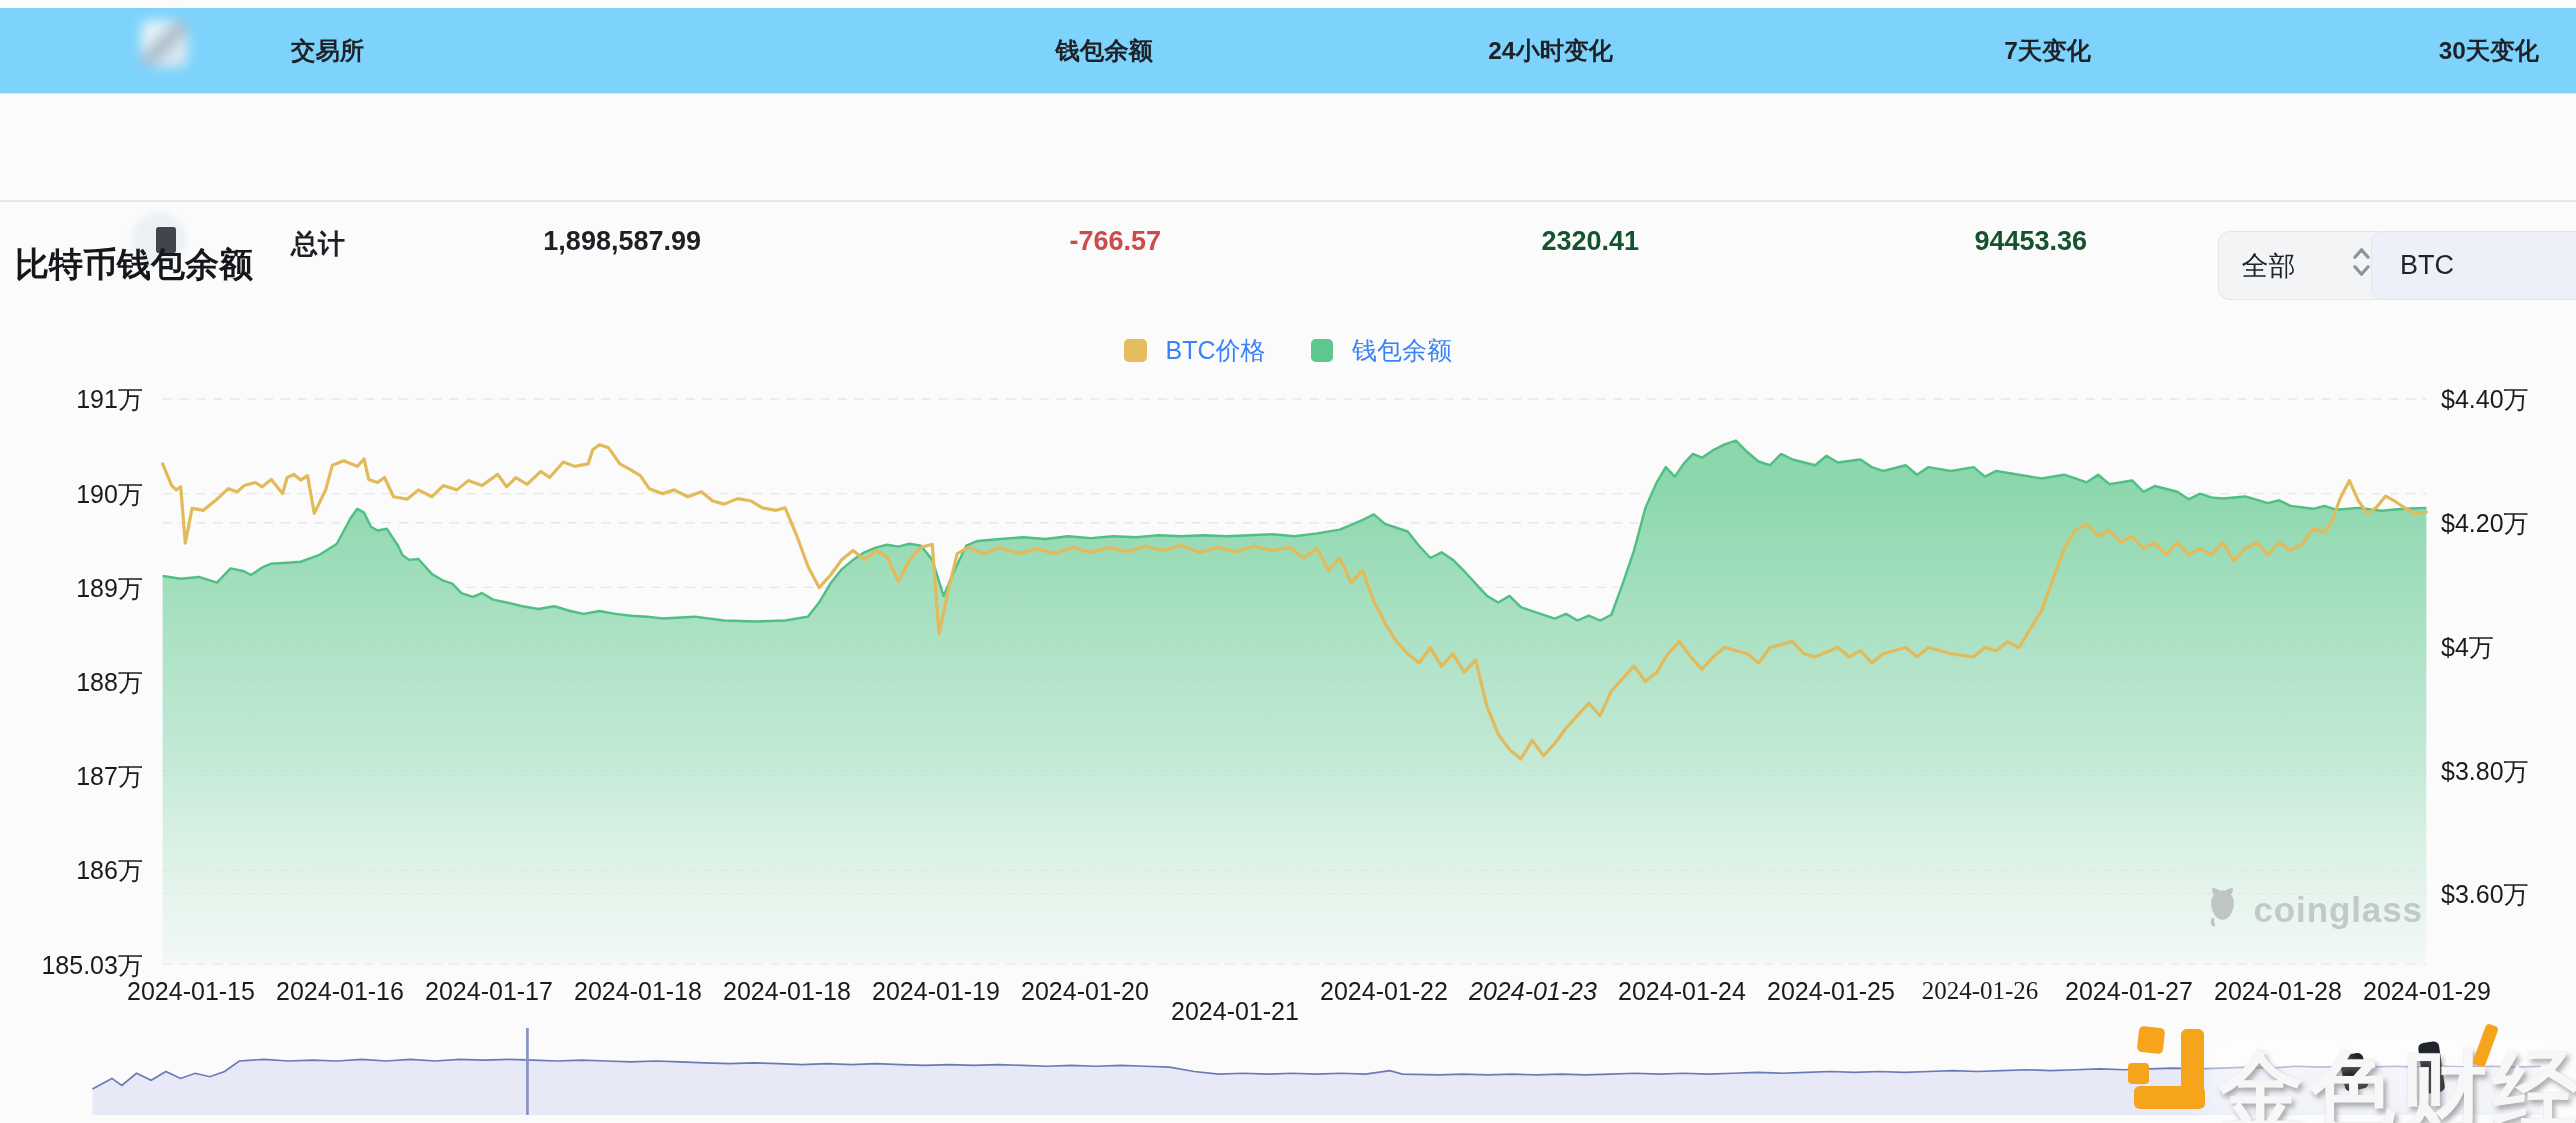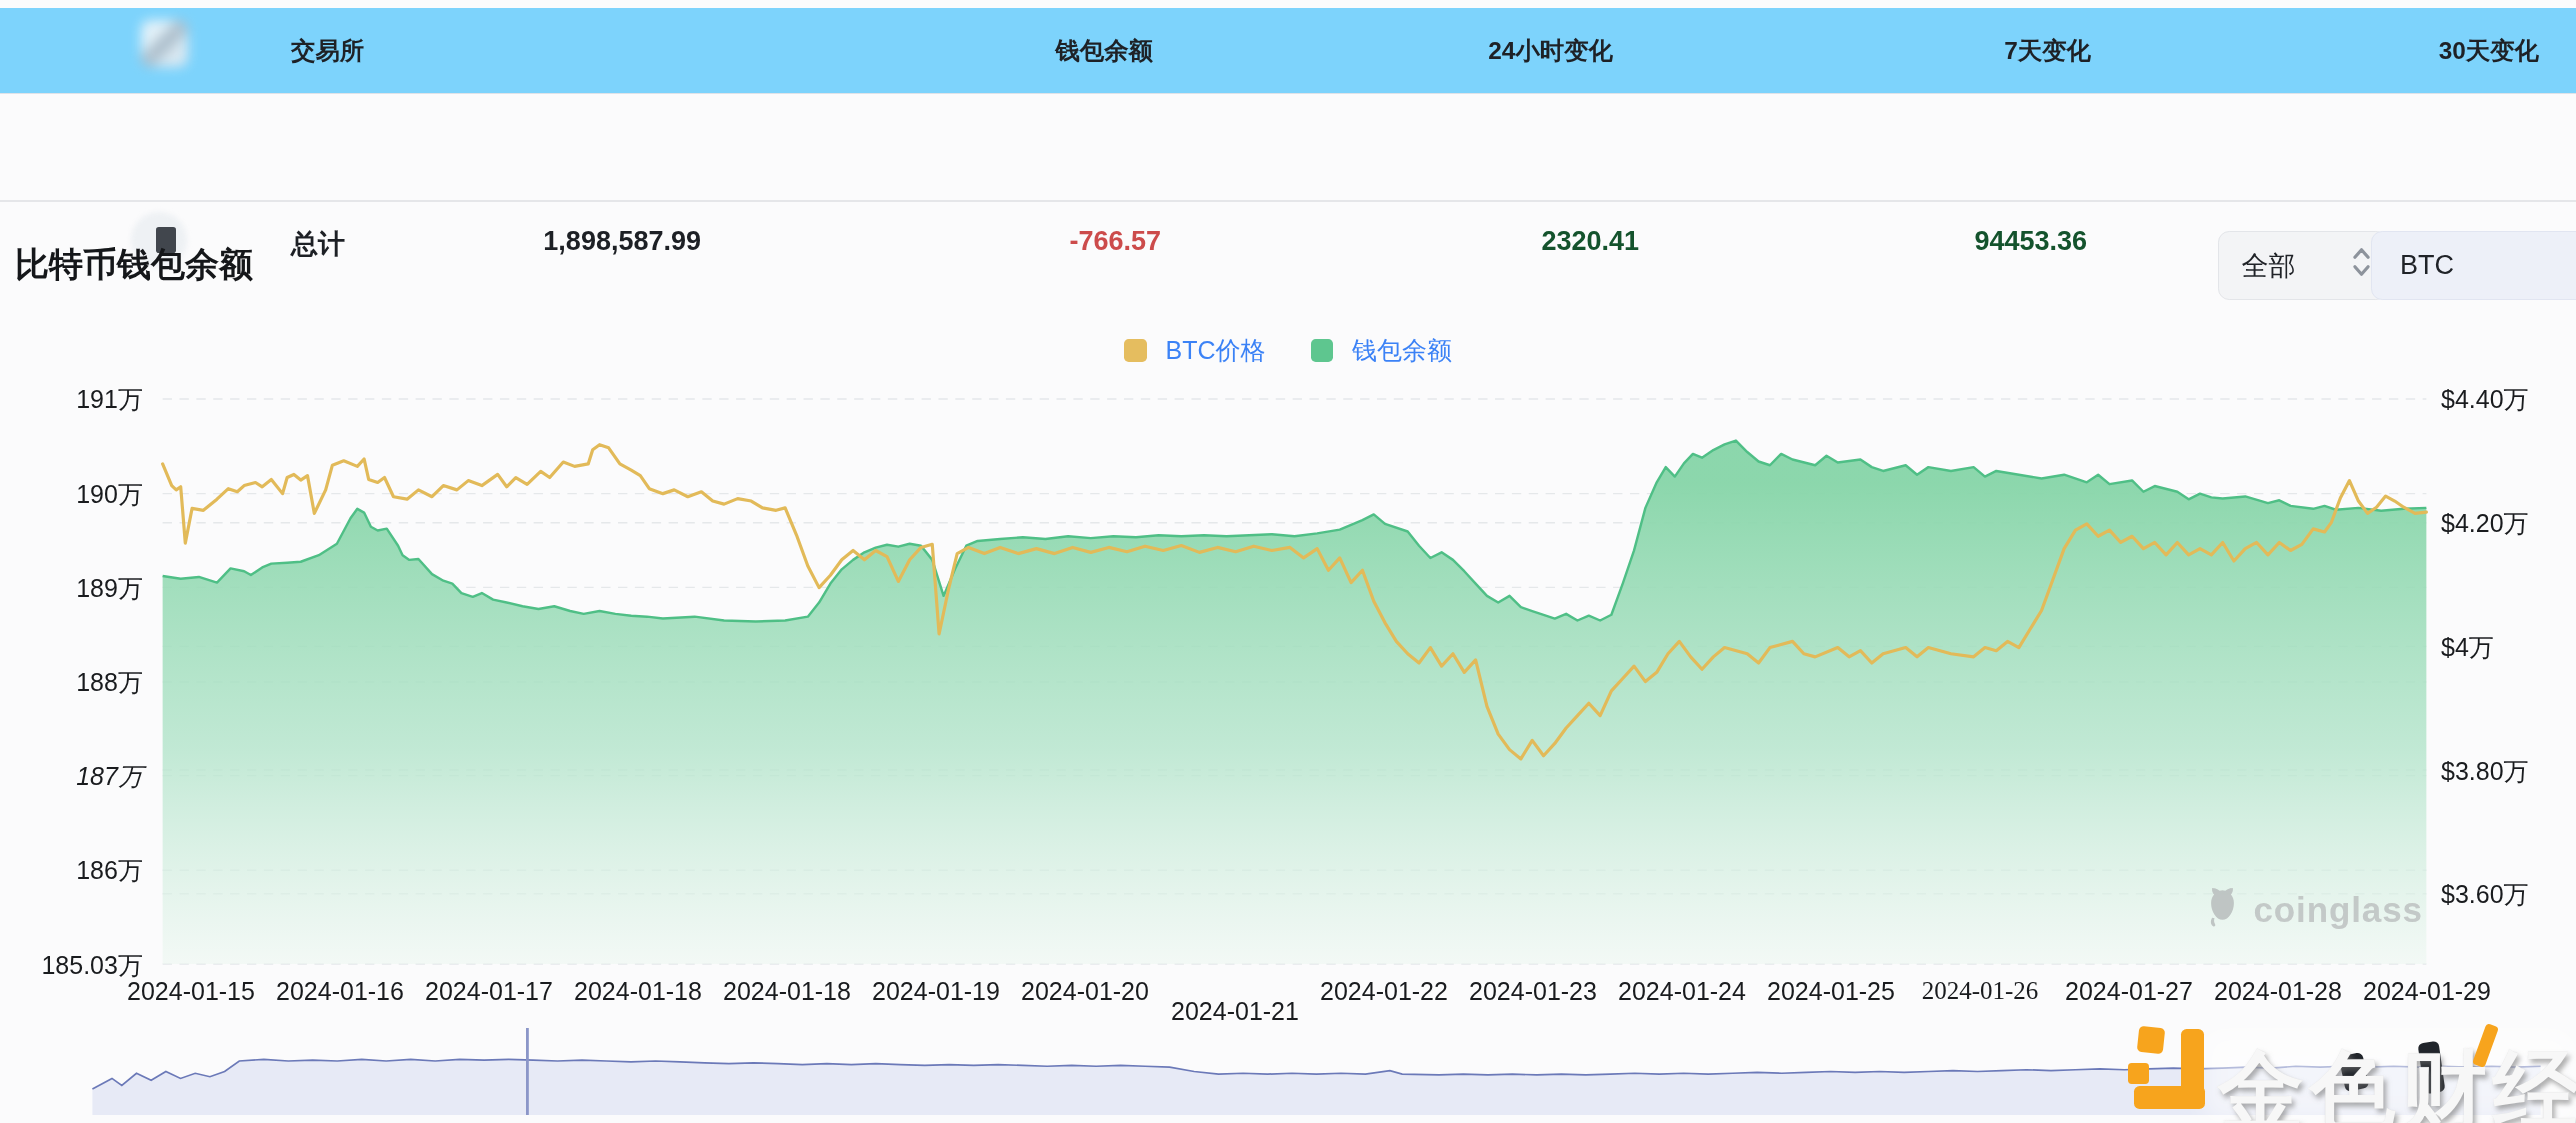--- a/index.html
+++ b/index.html
@@ -110,38 +110,38 @@
       <span class="legend-swatch" style="background: rgb(94, 198, 143);"></span>
       <span>钱包余额</span>
     </div>
   </div>
 
 <div id="ticks">
     <div class="tick tick-left" style="top: 383px;">191万</div>
     <div class="tick tick-left" style="top: 478px;">190万</div>
     <div class="tick tick-left" style="top: 572px;">189万</div>
     <div class="tick tick-left" style="top: 666px;">188万</div>
-    <div class="tick tick-left" style="top: 760px; font-style: italic;">187万</div>
+    <div class="tick tick-left" style="top: 760px;">187万</div>
     <div class="tick tick-left" style="top: 854px;">186万</div>
     <div class="tick tick-left" style="top: 949px;">185.03万</div>
     <div class="tick tick-right" style="top: 383px;">$4.40万</div>
     <div class="tick tick-right" style="top: 507px;">$4.20万</div>
     <div class="tick tick-right" style="top: 631px;">$4万</div>
     <div class="tick tick-right" style="top: 755px;">$3.80万</div>
     <div class="tick tick-right" style="top: 878px;">$3.60万</div>
     <div class="tick tick-x" style="left: 102px;">2024-01-15</div>
     <div class="tick tick-x" style="left: 251px;">2024-01-16</div>
     <div class="tick tick-x" style="left: 400px;">2024-01-17</div>
     <div class="tick tick-x" style="left: 549px;">2024-01-18</div>
     <div class="tick tick-x" style="left: 698px;">2024-01-18</div>
     <div class="tick tick-x" style="left: 847px;">2024-01-19</div>
     <div class="tick tick-x" style="left: 996px;">2024-01-20</div>
     <div class="tick tick-x" style="left: 1146px; margin-top: 20px;">2024-01-21</div>
     <div class="tick tick-x" style="left: 1295px;">2024-01-22</div>
-    <div class="tick tick-x" style="left: 1444px;">2024-01-23</div>
+    <div class="tick tick-x" style="left: 1444px; font-style: italic;">2024-01-23</div>
     <div class="tick tick-x" style="left: 1593px;">2024-01-24</div>
     <div class="tick tick-x" style="left: 1742px;">2024-01-25</div>
     <div class="tick tick-x" style="left: 1891px; font-family: Liberation Serif, serif;">2024-01-26</div>
     <div class="tick tick-x" style="left: 2040px;">2024-01-27</div>
     <div class="tick tick-x" style="left: 2189px;">2024-01-28</div>
     <div class="tick tick-x" style="left: 2338px;">2024-01-29</div>
   </div>
 
 <svg id="chart-svg" width="2265" height="565" viewBox="0 0 2416 603">
     <defs>

